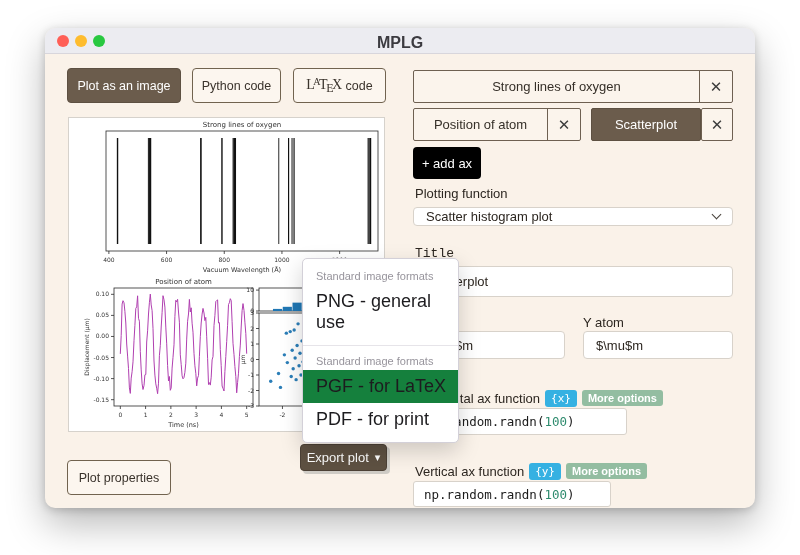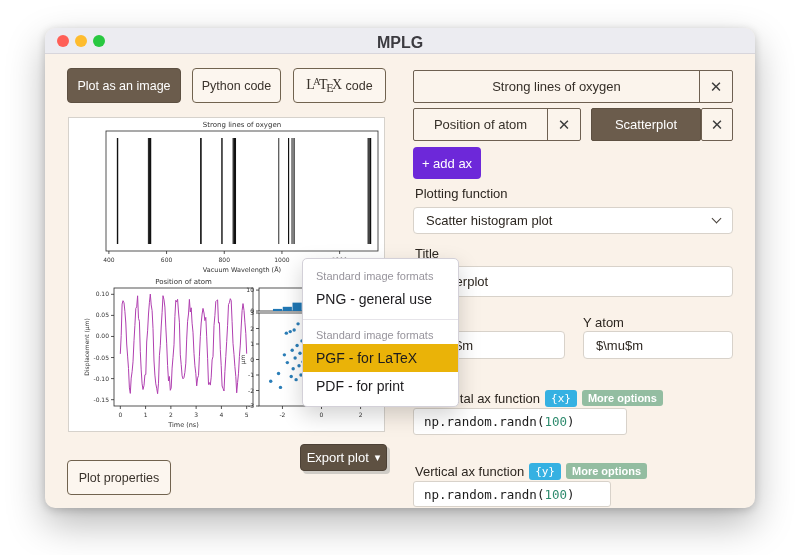--- a/index.html
+++ b/index.html
@@ -21,21 +21,21 @@
               font-size:12.5px; display:flex; align-items:center; justify-content:center; cursor:pointer; }
   .tab { border:1px solid #6e6051; background:#fbf4ec; color:#352f28; font-size:13px;
          display:flex; align-items:stretch; border-radius:2px; }
   .tab .lbl { flex:1; display:flex; align-items:center; justify-content:center; padding:0 10px; }
   .tab .x { width:33px; display:flex; align-items:center; justify-content:center; border-left:1px solid #6e6051;
             font-size:15px; color:#3c3c3c; cursor:pointer; }
   .tab.dark { background:#6b5c4c; color:#fff; border-color:#5d5042; }
   .xbox { border:1px solid #6e6051; background:#fbf4ec; display:flex; align-items:center; justify-content:center;
           font-size:15px; color:#3c3c3c; border-radius:2px; cursor:pointer; }
 
-  .btn-green { background:#6d28d9; color:#fff; border-radius:4px; font-size:13px;
+  .btn-green { background:#000000; color:#fff; border-radius:4px; font-size:13px;
                display:flex; align-items:center; justify-content:center; cursor:pointer; }
 
   .field-label { font-size:13px; color:#2c2620; }
   .input, .select { background:#fff; border:1px solid #d8d2ca; border-radius:4px; font-size:13px; color:#2c2620;
            padding:0 12px; font-family:"Liberation Sans", sans-serif; }
   .select { display:flex; align-items:center; justify-content:space-between; cursor:pointer; }
   .chev { width:7px; height:7px; border-right:1.6px solid #47413a; border-bottom:1.6px solid #47413a;
           transform:rotate(45deg); margin-top:-4px; }
 
   .badge { color:#fff; font-size:11px; border-radius:3px; padding:2px 6px; display:inline-block; }
@@ -43,22 +43,22 @@
   .badge.green { background:#93bda1; font-weight:700; }
 
   .codebox { background:#fff; border:1px solid #d8d2ca; border-radius:3px; display:flex; align-items:center;
              font-family:"DejaVu Sans Mono", monospace; font-size:12.5px; color:#1b1b1b; padding-left:10px; }
   .codebox .num { color:#2e8b6e; }
 
   
   .menu { background:#ffffff; border:1px solid #d3d0d8; border-radius:5px; box-shadow:0 8px 22px rgba(0,0,0,.18);
           z-index:50; padding:4px 0 6px 0; }
   .menu .hdr { font-size:11px; color:#97949c; padding:7px 10px 3px 13px; }
-  .menu .item { font-size:14px; color:#1d1c1f; padding:6px 10px 6px 13px; cursor:pointer; }
-  .menu .item.hl { background:#eab308; }
+  .menu .item { font-size:18px; color:#1d1c1f; padding:6px 10px 6px 13px; cursor:pointer; }
+  .menu .item.hl { background:#15803d; }
   .menu .div { height:1px; background:#e6e4e9; margin:6px 0 2px 0; }
 
   .export-btn { background:#5e5142; color:#fff; border:1px solid #4c4136; border-radius:4px; font-size:13px;
                 display:flex; align-items:center; justify-content:center; gap:6px; cursor:pointer;
                 box-shadow:3px 3px 0 0 #cfccc6; }
 
   .figure { background:#ffffff; border:1px solid #d6d2cc; }
 
   .latex { font-family:"Liberation Serif", serif; font-size:14px; letter-spacing:-0.5px; }
   .latex .A { font-size:10px; vertical-align:4px; margin:0 -1px; }
@@ -263,26 +263,26 @@
   <div class="abs tab dark" style="left:546px; top:80px; width:110px; height:33px;">
     <span class="lbl">Scatterplot</span>
   </div>
   <div class="abs xbox" style="left:656px; top:80px; width:32px; height:33px;">✕</div>
 
   <div class="abs btn-green" style="left:368px; top:119px; width:68px; height:32px;">
     <span>+ add ax</span>
   </div>
 
   <div class="abs field-label" style="left:370px; top:158px;">Plotting function</div>
-  <div class="abs select" style="left:368px; top:179px; width:320px; height:27px;">
+  <div class="abs select" style="left:368px; top:179px; width:320px; height:19px;">
     <span>Scatter histogram plot</span>
     <span class="chev"></span>
   </div>
 
-  <div class="abs field-label" style="left:370px; top:218px;">Title</div>
+  <div class="abs field-label" style="left:370px; top:218px;font-family:Liberation Mono, monospace;">Title</div>
   <input class="abs input" style="left: 368px; top: 238px; width: 320px; height: 31px;" value="Scatterplot">
 
   <div class="abs field-label" style="left:370px; top:287px;">X label</div>
   <input class="abs input" style="left: 368px; top: 303px; width: 152px; height: 28px;" value="$\mu$m">
   <div class="abs field-label" style="left:538px; top:287px;">Y atom</div>
   <input class="abs input" style="left: 538px; top: 303px; width: 150px; height: 28px;" value="$\mu$m">
 
   <div class="abs" style="left:370px; top:361px; width:320px; height:18px; display:flex; align-items:center; gap:5px;">
     <span class="field-label">Horizontal ax function</span>
     <span class="badge blue">{x}</span>

